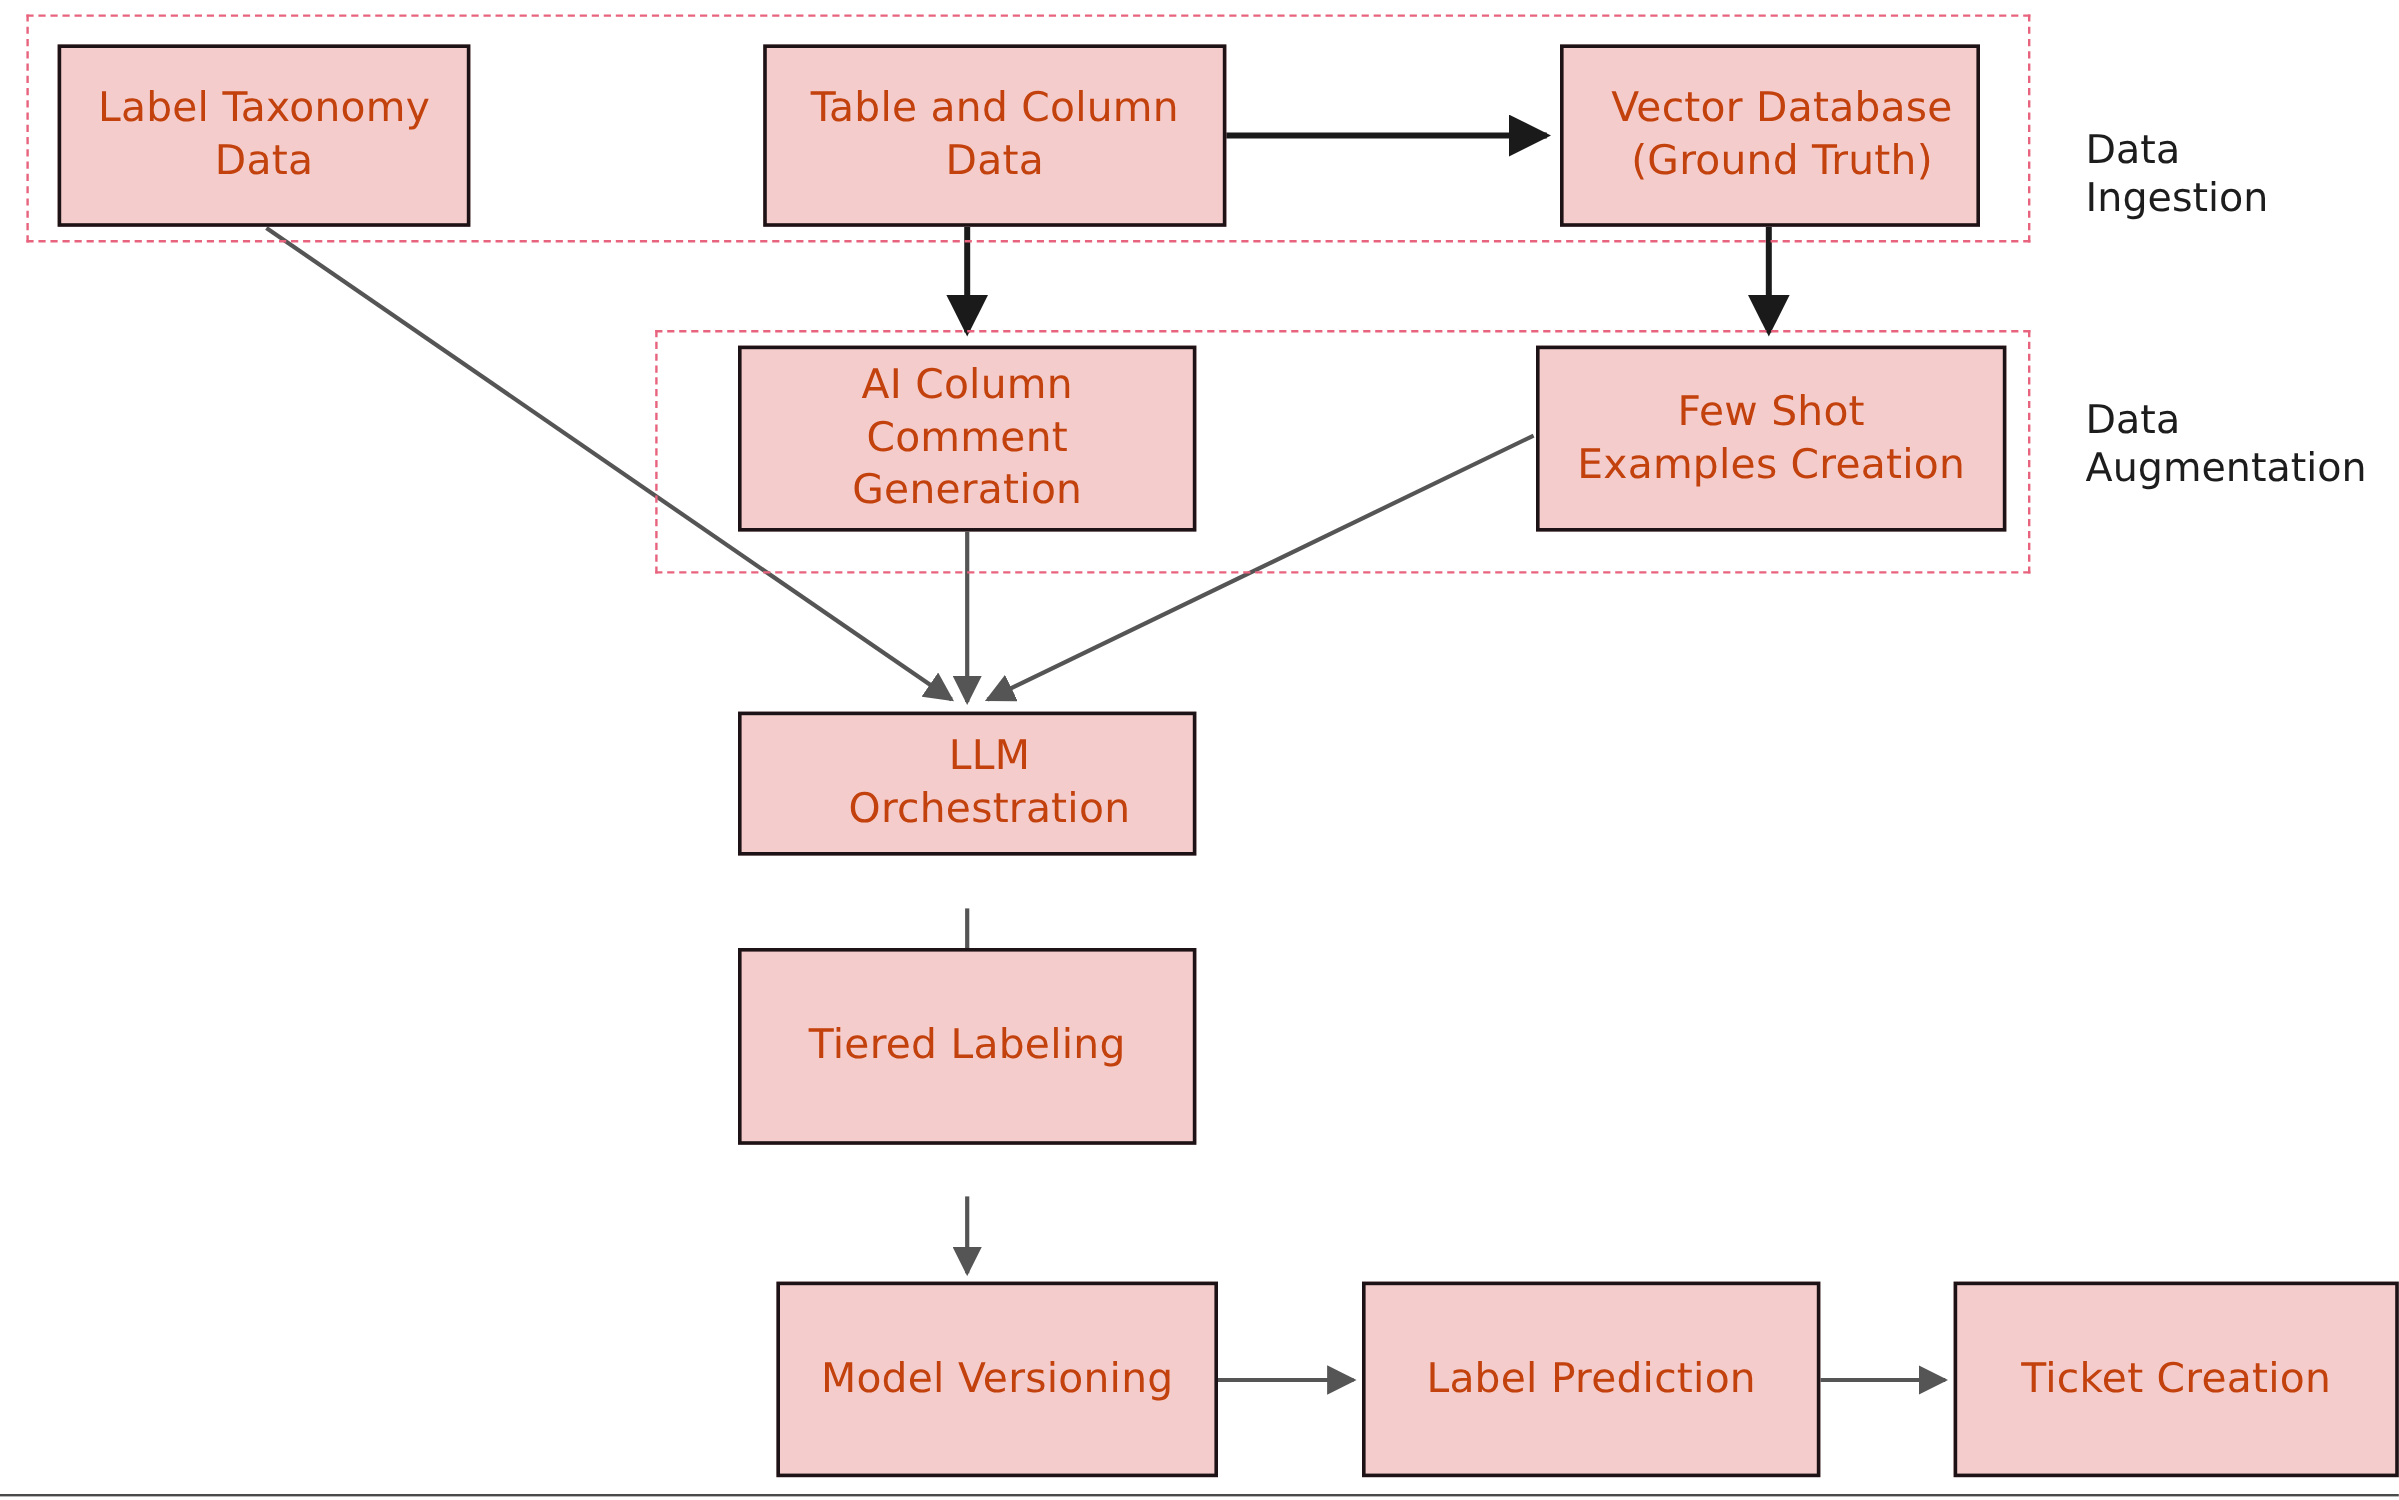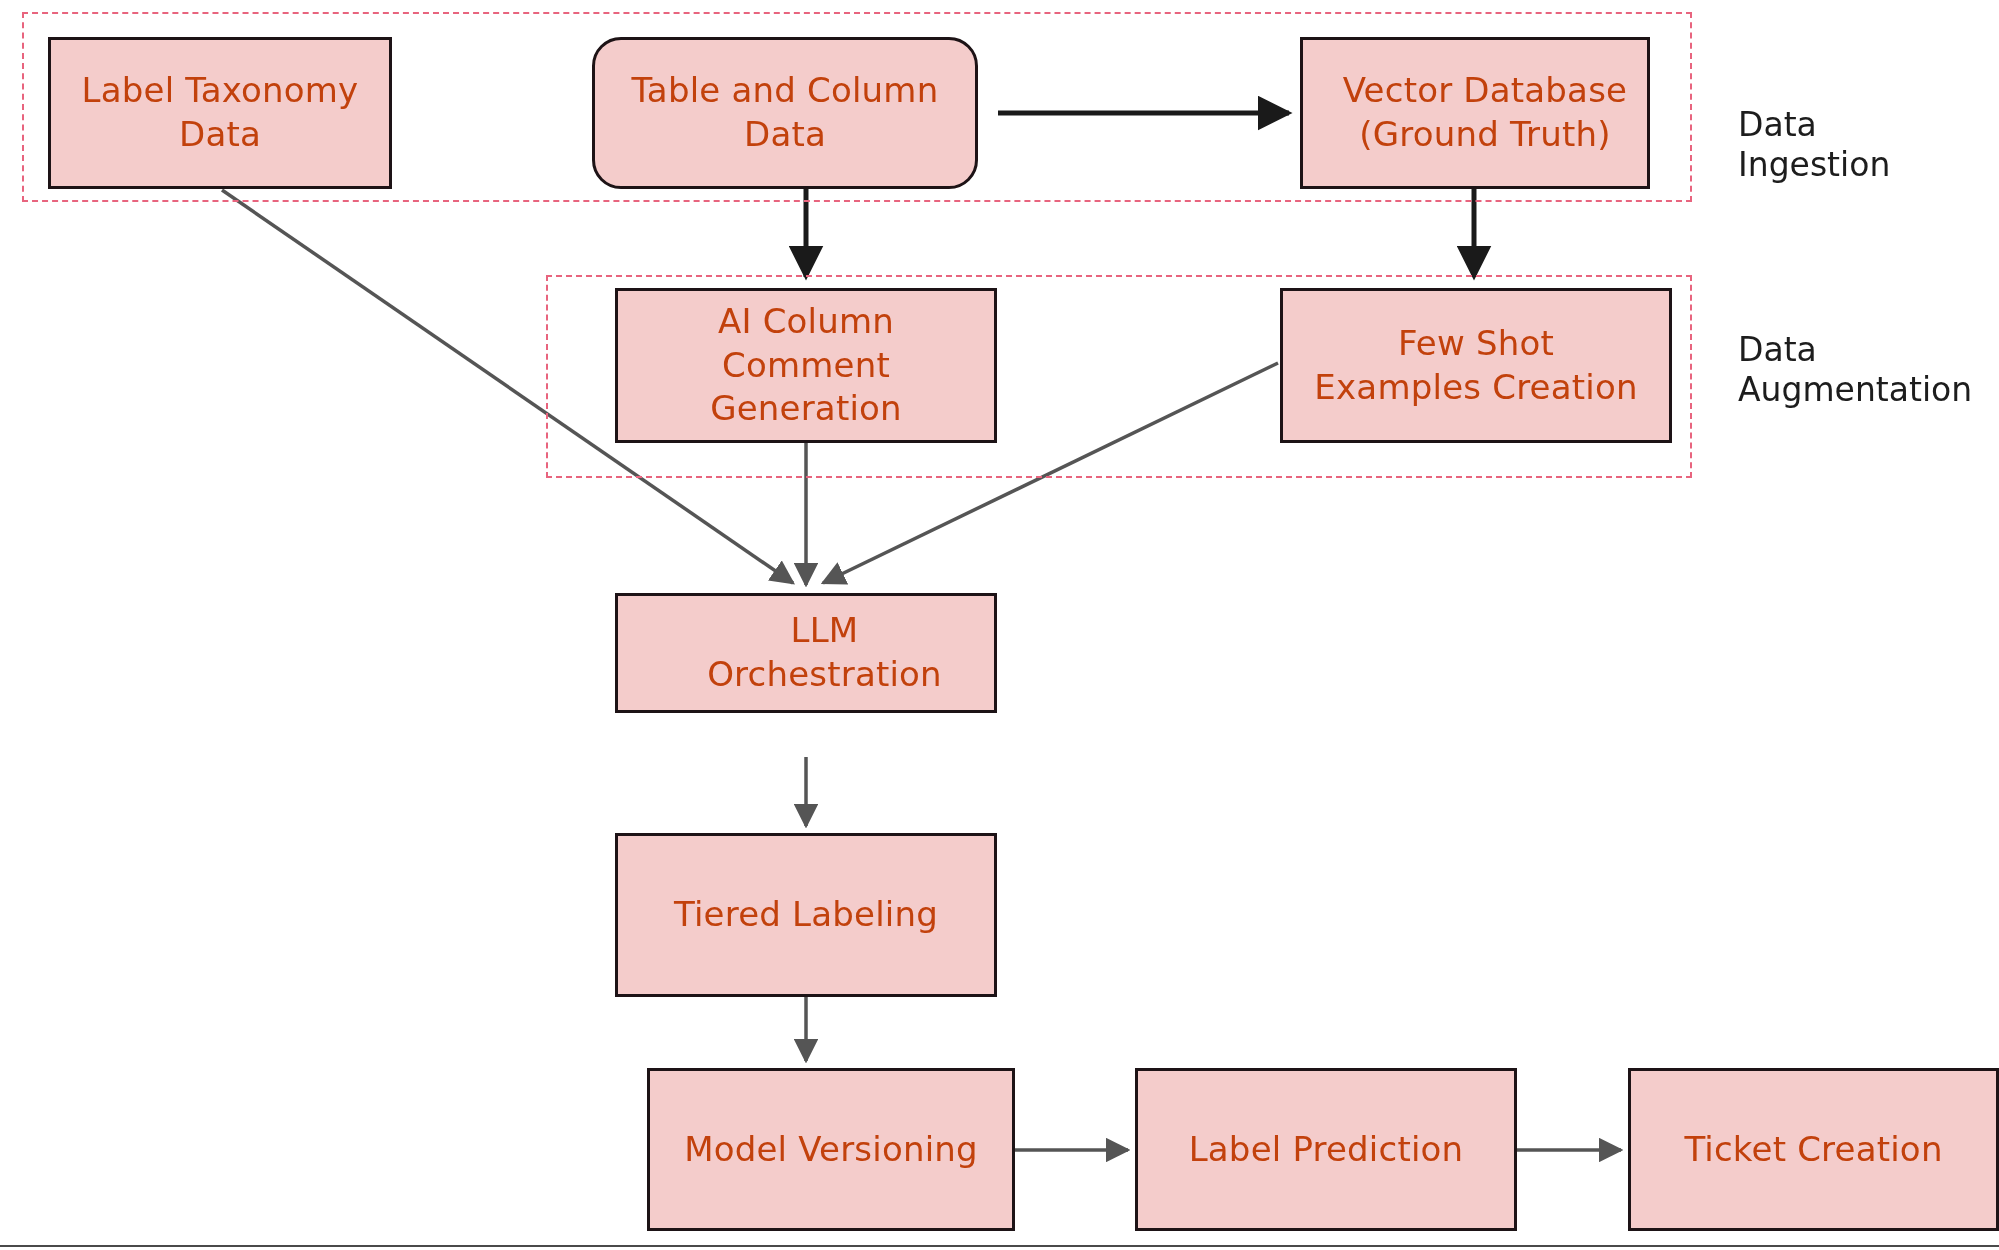--- a/index.html
+++ b/index.html
@@ -136,21 +136,21 @@
     <g>
       <line x1="1517" y1="1150" x2="1621" y2="1150" stroke="#555555" stroke-width="3.5" marker-end="url(#arrow-gray)"></line>
     </g>
   </svg>
 
   <div class="node-box" style="left:48px; top:37px; width:344px; height:152px;">
     <span class="label-text">Label Taxonomy
 Data</span>
   </div>
 
-  <div class="node-box" style="left:592px; top:37px; width:386px; height:152px;border-radius:29px;">
+  <div class="node-box" style="left:636px; top:37px; width:386px; height:152px;">
     <span class="label-text">Table and Column
 Data</span>
   </div>
 
   <div class="node-box" style="left:1300px; top:37px; width:350px; height:152px;padding-left:20px;">
     <span class="label-text">Vector Database
 (Ground Truth)</span>
   </div>
 
   <div class="node-box" style="left:615px; top:288px; width:382px; height:155px;">
@@ -162,21 +162,21 @@
   <div class="node-box" style="left:1280px; top:288px; width:392px; height:155px;">
     <span class="label-text">Few Shot
 Examples Creation</span>
   </div>
 
   <div class="node-box" style="left:615px; top:593px; width:382px; height:120px;padding-left:37px;">
     <span class="label-text">LLM
 Orchestration</span>
   </div>
 
-  <div class="node-box" style="left:615px; top:833px; width:382px; height:164px;">
+  <div class="node-box" style="left:615px; top:790px; width:382px; height:164px;">
     <span class="label-text">Tiered Labeling</span>
   </div>
 
   <div class="node-box" style="left:615px; top:1068px; width:368px; height:163px;margin-left:32px;">
     <span class="label-text">Model Versioning</span>
   </div>
 
   <div class="node-box" style="left:1135px; top:1068px; width:382px; height:163px;">
     <span class="label-text">Label Prediction</span>
   </div>

